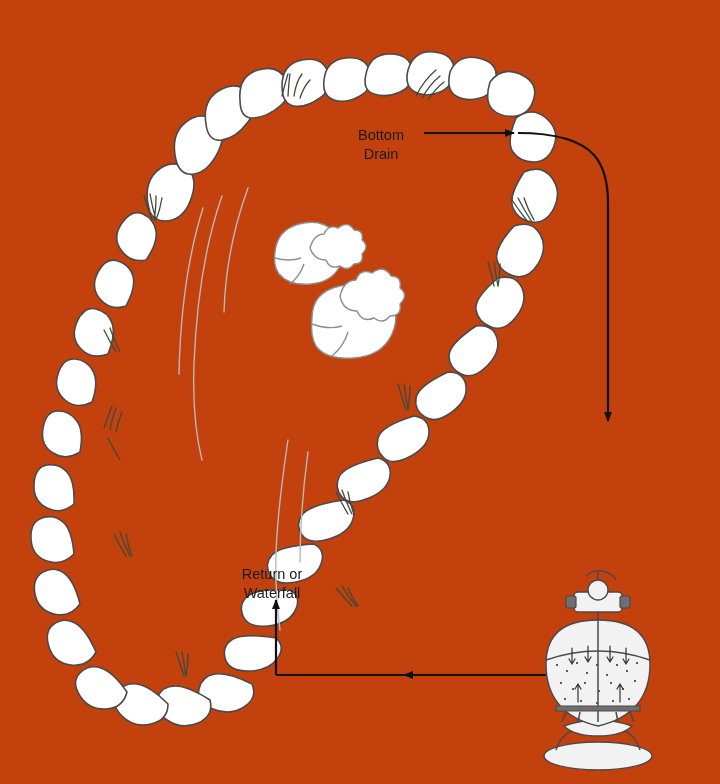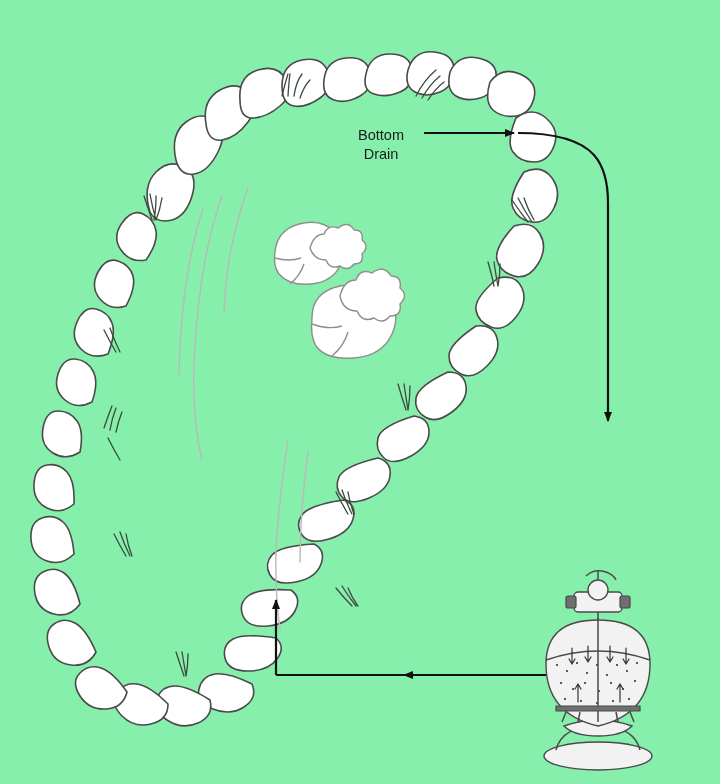--- a/index.html
+++ b/index.html
@@ -10,21 +10,21 @@
   body {
     width: 720px;
     height: 784px;
     font-family: "Liberation Sans", sans-serif;
     overflow: hidden;
   }
   #diagram-root {
     position: relative;
     width: 720px;
     height: 784px;
-    background: #86efac;
+    background: #c2410c;
   }
   #diagram-svg {
     position: absolute;
     left: 0;
     top: 0;
     width: 720px;
     height: 784px;
   }
   .pond-stone {
     fill: #ffffff;
@@ -271,14 +271,16 @@
         <path class="filter-stroke" d="M586,576 q8,-8 20,-4 q8,3 10,8"></path>
         <path class="filter-stroke" d="M598,612 v8"></path>
       </g>
     </g>
 
   </svg>
 
   <div class="label-text" id="label-bottom-drain">Bottom
 Drain</div>
 
+  <div class="label-text" id="label-return">Return or
+Waterfall</div>
 
 </div>
 
 </body></html>

